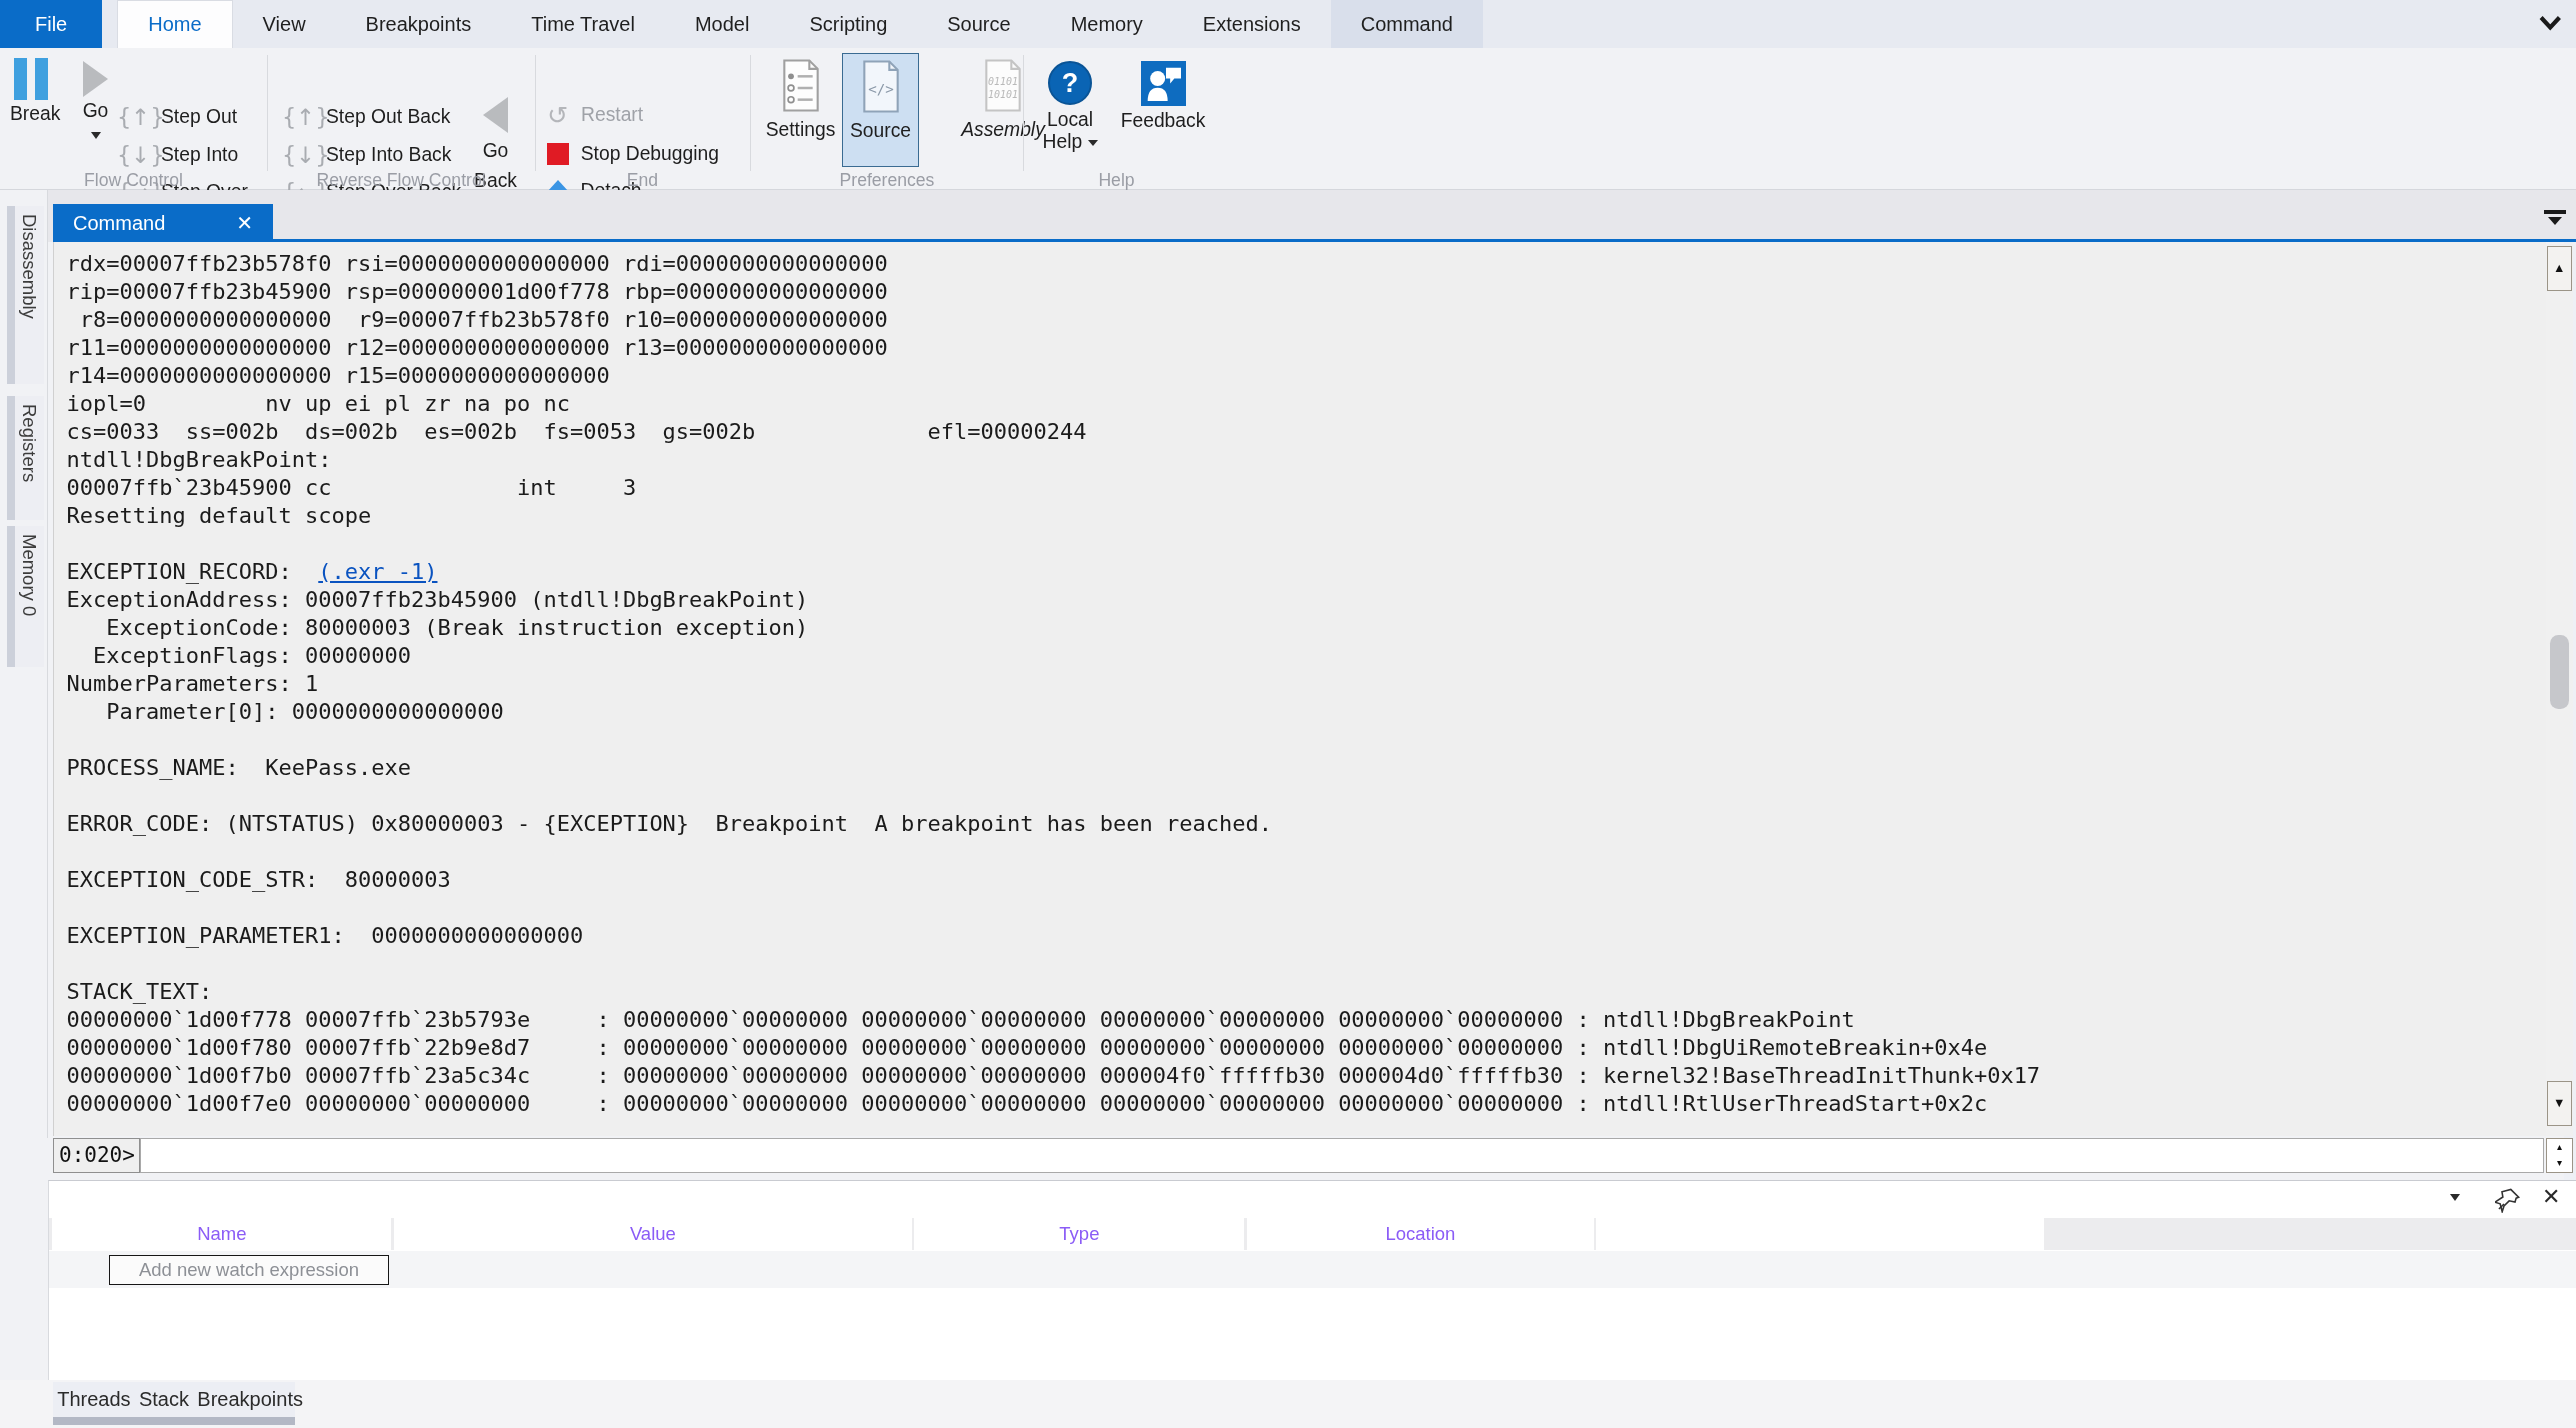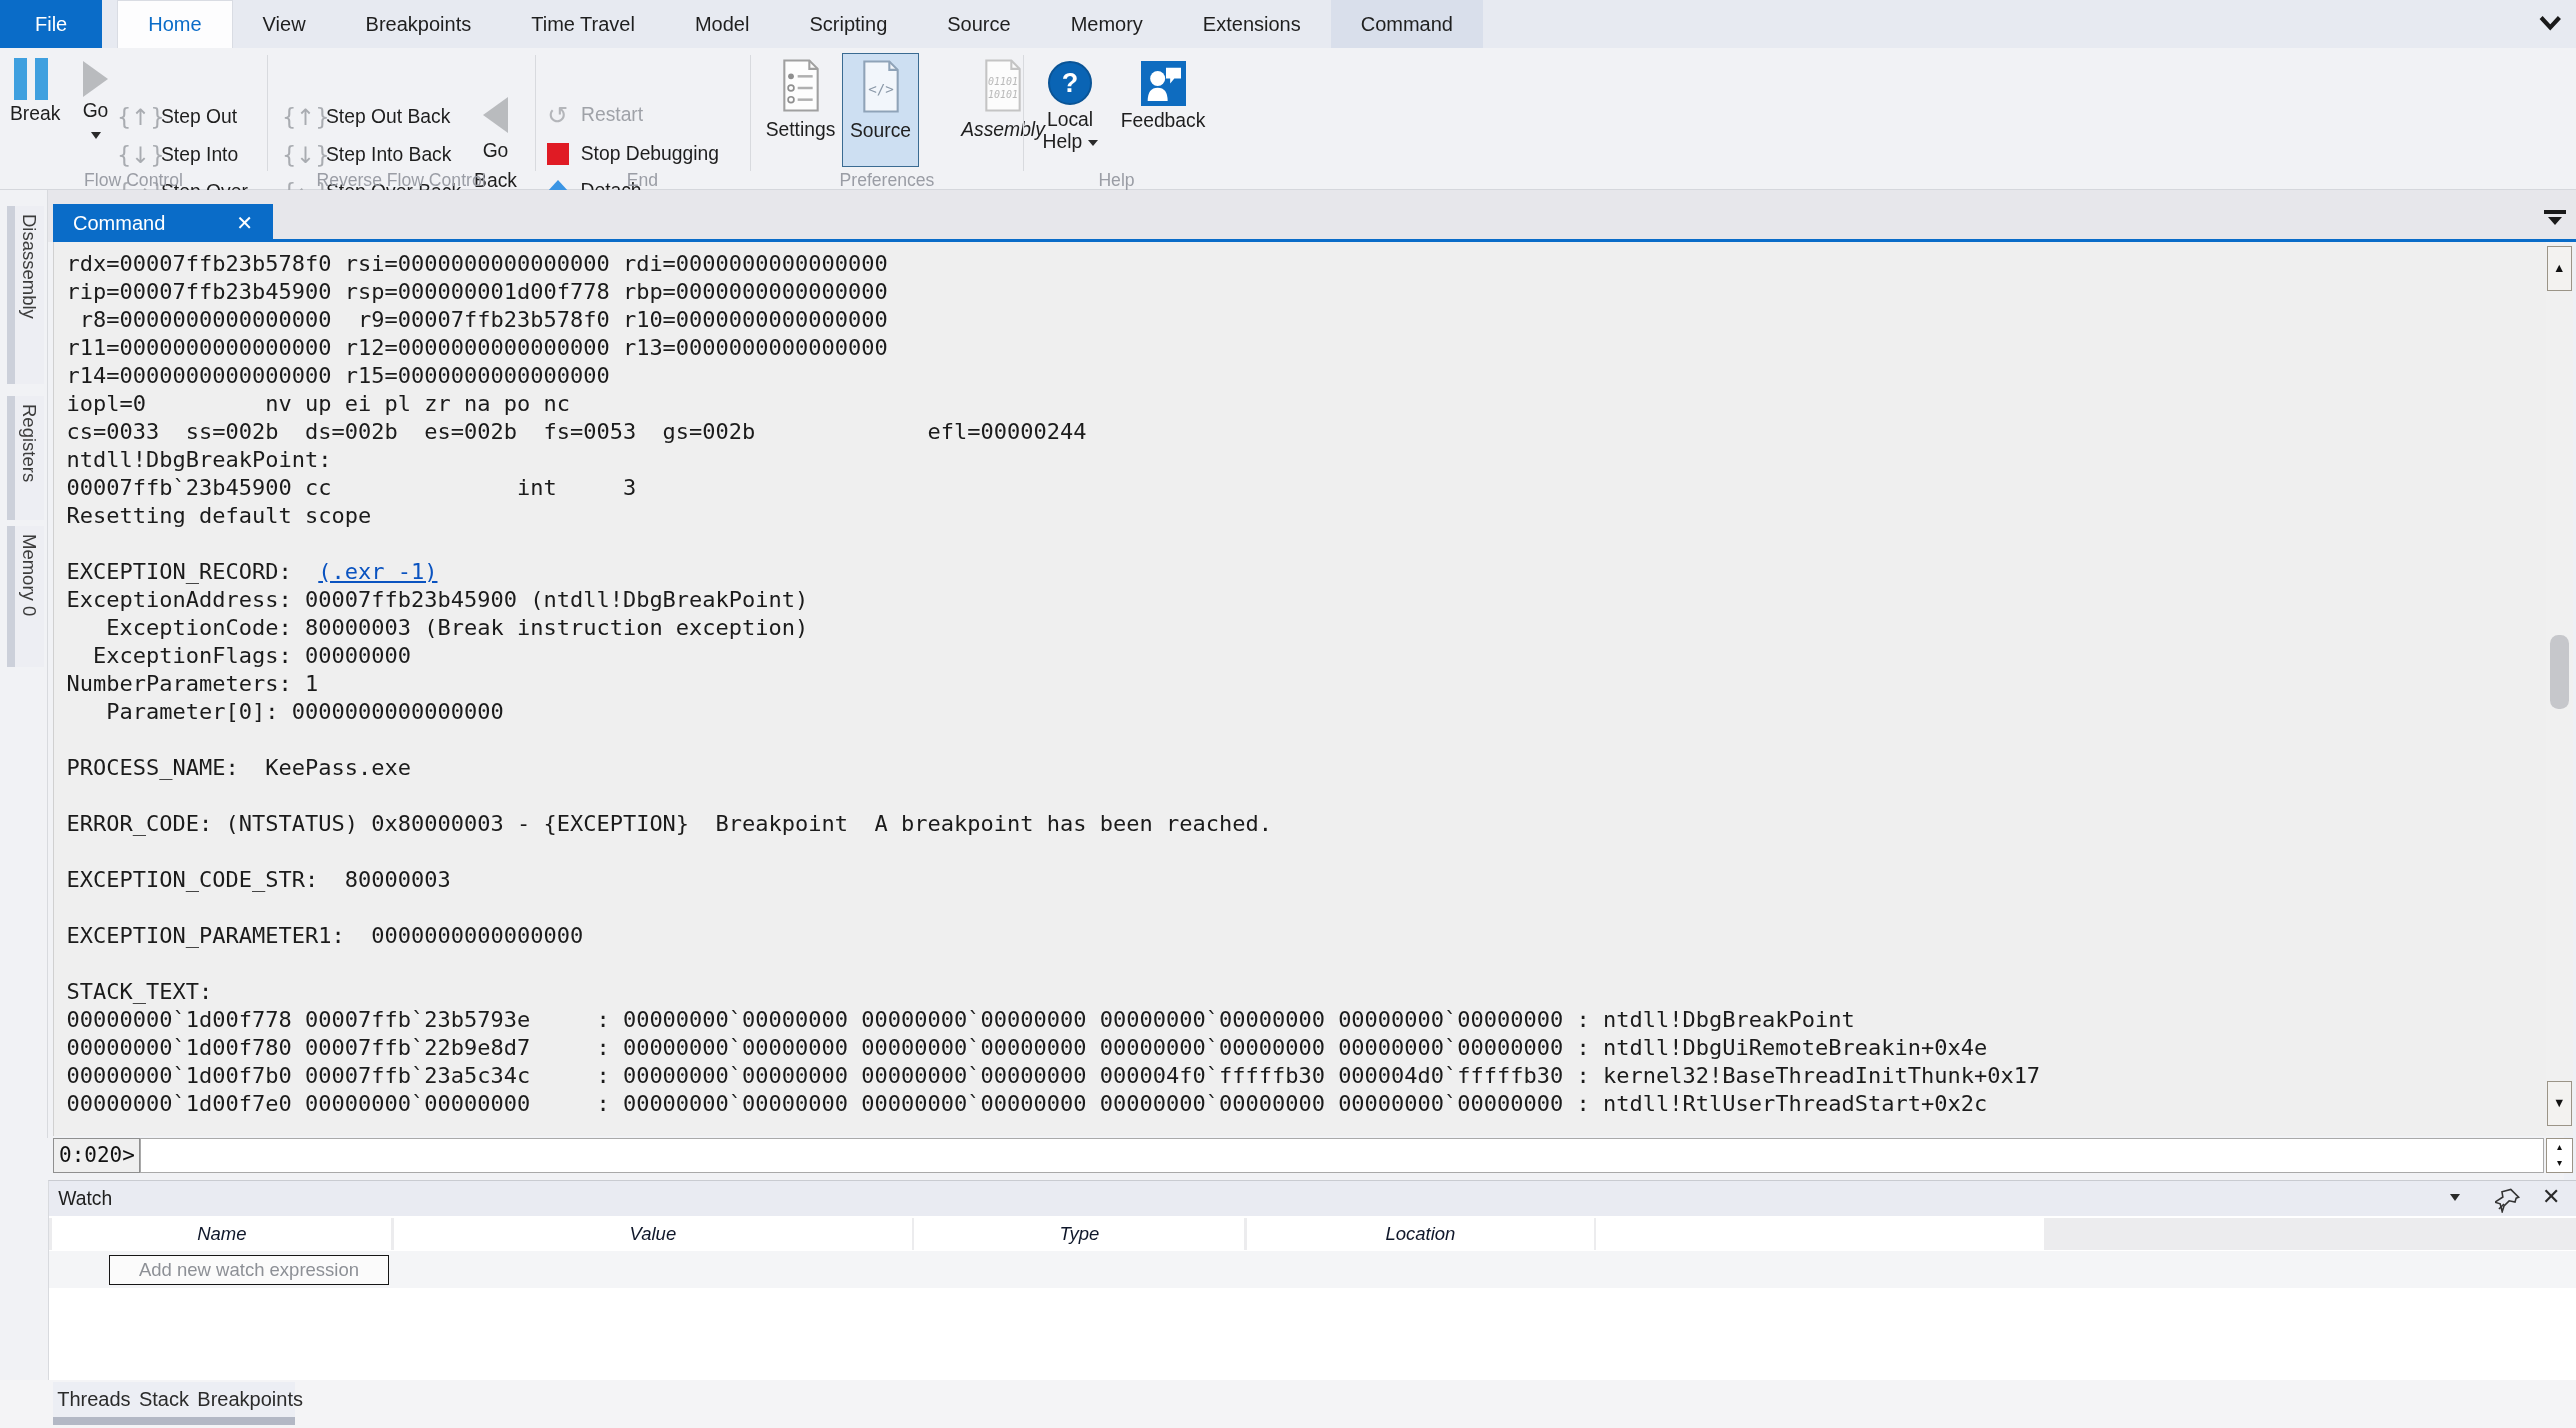--- a/index.html
+++ b/index.html
@@ -79,21 +79,21 @@
   #cmd-input { position:absolute; left:140px; top:1138px; width:2404px; height:35px; background:#ffffff; border:0.8px solid #a9a9a9; font-family:"DejaVu Sans Mono", monospace; font-size:22px; padding:0 6.7px; outline:none; }
   #stepper { position:absolute; left:2546px; top:1138px; width:27px; height:35px; border:1.7px solid #9b9487; background:#fff; text-align:center; font-size:10px; line-height:16px; color:#111; }
 
   
   #watch { position:absolute; left:48px; top:1180px; width:2528px; height:200px; background:#ffffff; border-top:0.8px solid #c9cbd1; border-left:0.8px solid #d8dade; }
   #watch-title { position:absolute; left:0; top:0; width:2528px; height:35px; background:#e9ebf2; font-size:19.3px; color:#202020; line-height:35px; padding-left:9.2px; }
   #watch-caret { position:absolute; left:2401px; top:13.4px; }
   #watch-pin { position:absolute; left:2446px; top:5px; width:27px; height:27px; }
   #watch-close { position:absolute; left:2493px; top:3.4px; font-size:22px; color:#2a2a2a; }
   #watch-header { position:absolute; left:0; top:37px; width:2528px; height:32px; background:#ececee; display:flex; gap:2.5px; }
-  .wcell { background:#ffffff; height:32px; text-align:center; font-size:18.5px; color:#0f172a; line-height:32px;font-style:italic; }
+  .wcell { background:#ffffff; height:32px; text-align:center; font-size:18.5px; color:#8b5cf6; line-height:32px; }
   #watch-rowstripe { position:absolute; left:0; top:70px; width:2528px; height:37px; background:#f4f5f7; }
   #add-watch-btn { position:absolute; left:60px; top:74px; width:280px; height:30px; background:#fbfbfb; border:1.7px solid #161616; color:#8d9096; font-size:18.5px; text-align:center; line-height:27px; }
 
   
   #bottombar { position:absolute; left:0; top:1380px; width:2576px; height:49px; background:#f4f4f6; }
   #bottom-tab { position:absolute; left:53px; top:1.7px; width:242px; height:35px; background:#eceef4; font-size:20px; color:#2b2b2b; text-align:center; line-height:35px; }
   #bottom-underline { position:absolute; left:53px; top:37px; width:242px; height:7.5px; background:#b3b8c5; }
   #bottom-tab span { margin:0 4.2px; }
 </style>
 </head>
@@ -306,21 +306,20 @@
   </div>
 
   <div id="prompt-box">0:020&gt;</div>
   <input id="cmd-input" type="text" value="" style="">
   <div id="stepper">
       <div>▴</div>
       <div>▾</div>
     </div>
 
   <div id="watch">
-    <div id="watch-title">Watch</div>
     <div id="watch-caret" class="caret-down"></div>
     <div id="watch-pin">
       <svg width="27" height="27" viewBox="0 0 24 24">
           <path d="M14 3 l7 7 -2.2 0.8 -1 3.4 -5.2 -1 -4.6 4.6 -1.6 5 -1.8 -7 -4.6 -1.4 7 -4.6 -0.8 -4.6 z" fill="none" stroke="#333" stroke-width="1.4"></path>
           <line x1="8" y1="16" x2="3.5" y2="20.5" stroke="#333" stroke-width="1.4"></line>
         </svg>
     </div>
     <div id="watch-close">✕</div>
     <div id="watch-header">
       <div class="wcell" style="width:339px; margin-left:3.4px;">Name</div>

